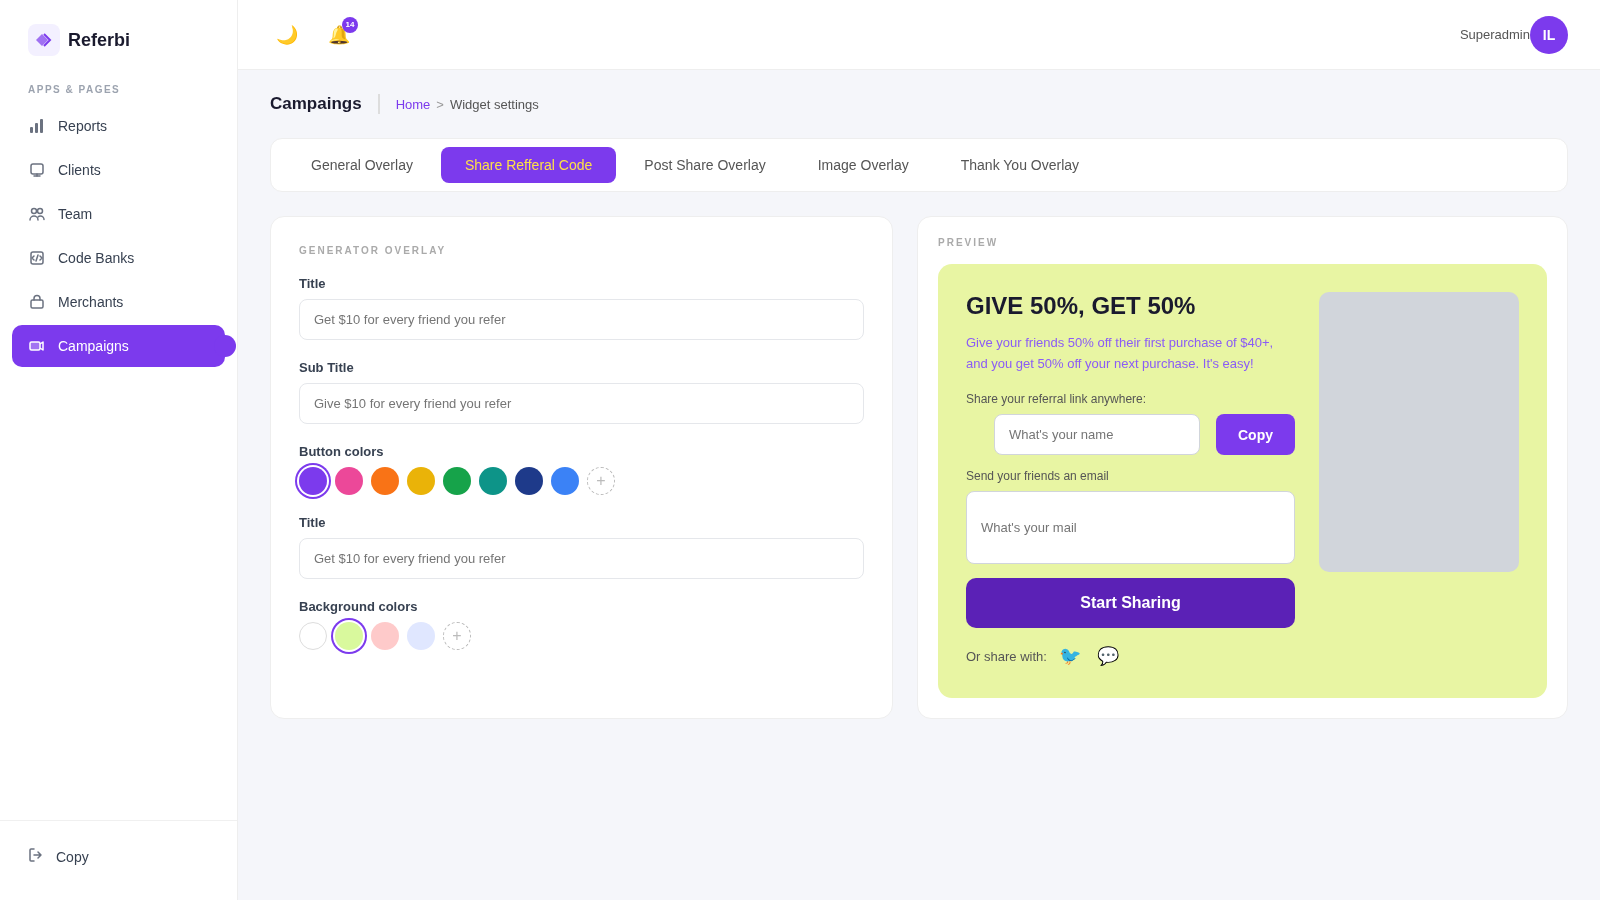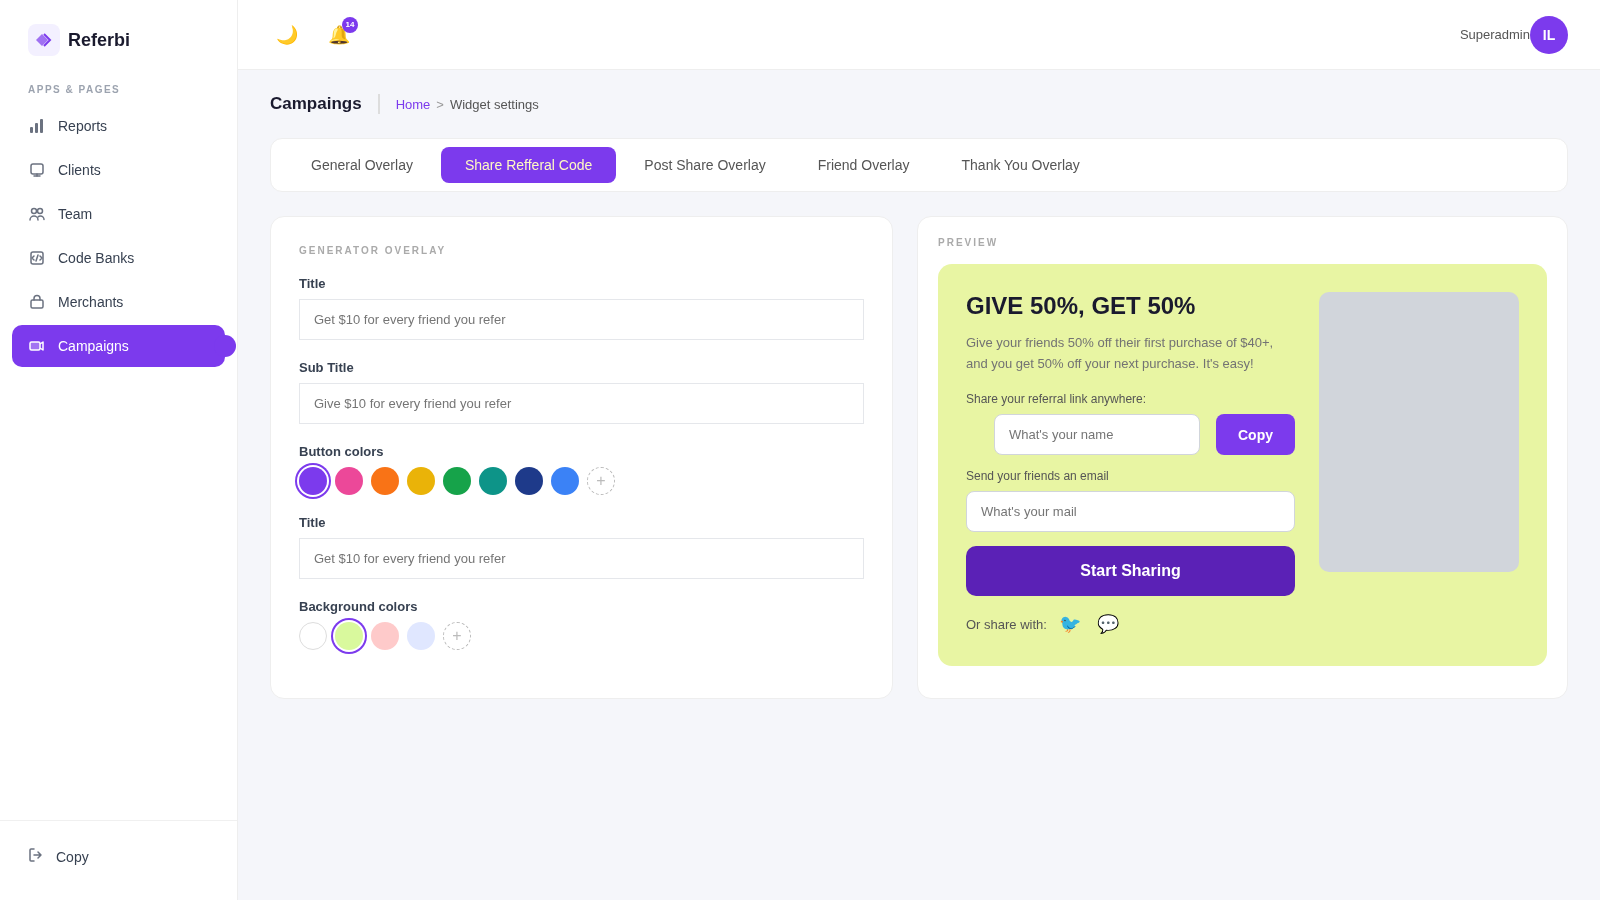--- a/index.html
+++ b/index.html
@@ -193,21 +193,21 @@
       padding: 10px 24px;
       border-radius: 8px;
       cursor: pointer;
       font-size: 14px;
       font-weight: 500;
       color: #555;
       white-space: nowrap;
     }
     .tab-item.active {
       background: #7c3aed;
-      color: #fef9c3;
+      color: #fde047;
     }
 
     
     .panels-row {
       display: grid;
       grid-template-columns: 1fr 1fr;
       gap: 24px;
     }
 
     .left-panel {
@@ -230,21 +230,21 @@
     .form-label {
       font-size: 13px;
       font-weight: 600;
       color: #374151;
       margin-bottom: 8px;
       display: block;
     }
     .form-input {
       width: 100%;
       border: 1.5px solid #e5e7eb;
-      border-radius: 0;
+      border-radius: 8px;
       padding: 12px 14px;
       font-size: 13px;
       color: #999;
       background: #fff;
       outline: none;
     }
 
     
     .color-dots {
       display: flex;
@@ -308,21 +308,21 @@
     }
     .preview-title {
       font-size: 24px;
       font-weight: 900;
       color: #1a1a2e;
       margin-bottom: 12px;
       line-height: 1.2;
     }
     .preview-subtitle {
       font-size: 13px;
-      color: #737373;
+      color: #8b5cf6;
       margin-bottom: 18px;
       line-height: 1.6;
     }
     .preview-share-label {
       font-size: 12px;
       color: #555;
       margin-bottom: 8px;
       font-weight: 500;
     }
     .preview-input-row {
@@ -354,21 +354,21 @@
     .preview-email-label {
       font-size: 12px;
       color: #555;
       margin-bottom: 8px;
       font-weight: 500;
     }
     .preview-email-input {
       width: 100%;
       border: 1.5px solid #d1d5db;
       border-radius: 8px;
-      padding: 12px 14px;
+      padding: 28px 14px;
       font-size: 13px;
       color: #999;
       background: #fff;
       outline: none;
       margin-bottom: 14px;
     }
     .start-sharing-btn {
       width: 100%;
       background: #5b21b6;
       color: #fff;
@@ -514,21 +514,21 @@
       <span class="breadcrumb-title">Campaings</span>
       <span class="breadcrumb-link">Home</span>
       <span class="breadcrumb-sep">&gt;</span>
       <span class="breadcrumb-current">Widget settings</span>
     </div>
 
     <div class="tabs-row">
       <div class="tab-item">General Overlay</div>
       <div class="tab-item active">Share Refferal Code</div>
       <div class="tab-item">Post Share Overlay</div>
-      <div class="tab-item">Friend Overlay</div>
+      <div class="tab-item">Image Overlay</div>
       <div class="tab-item">Thank You Overlay</div>
     </div>
 
     <div class="panels-row">
 
       <div class="left-panel">
         <div class="section-label">GENERATOR OVERLAY</div>
 
         <div class="form-group">
           <label class="form-label">Title</label>

